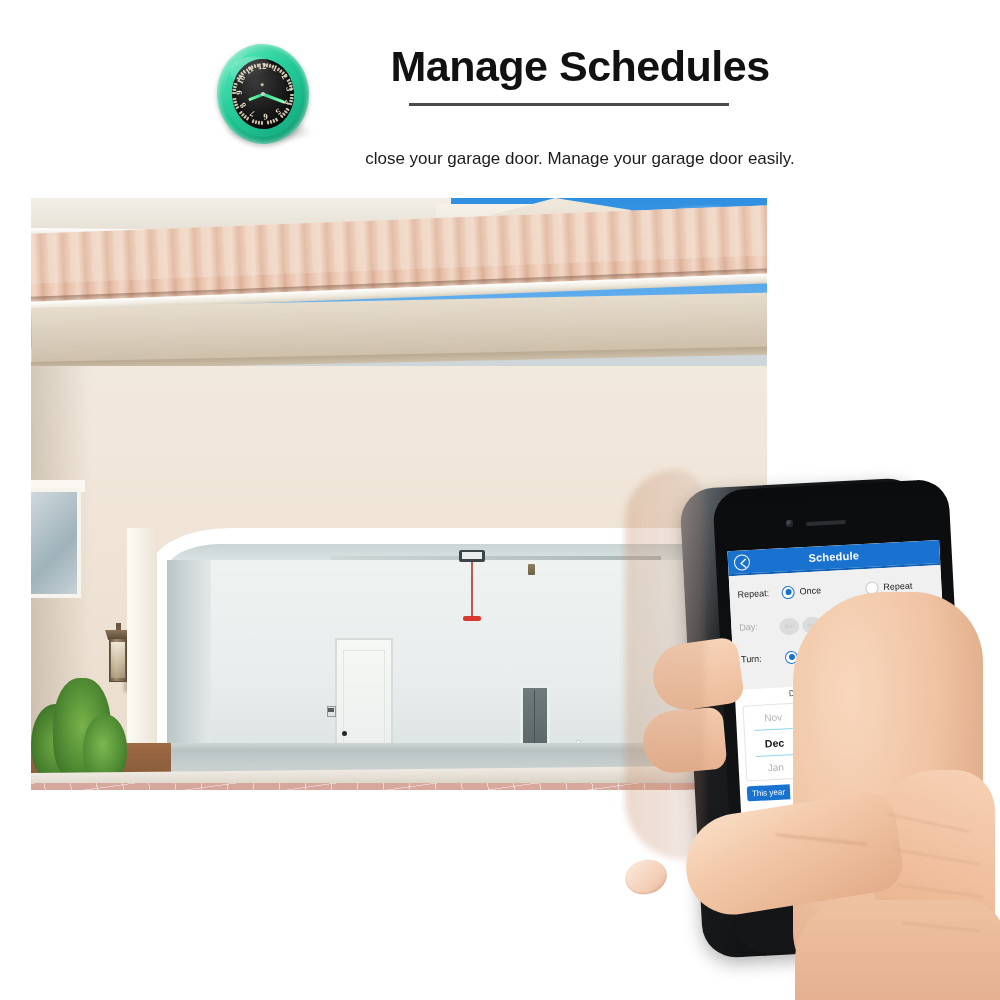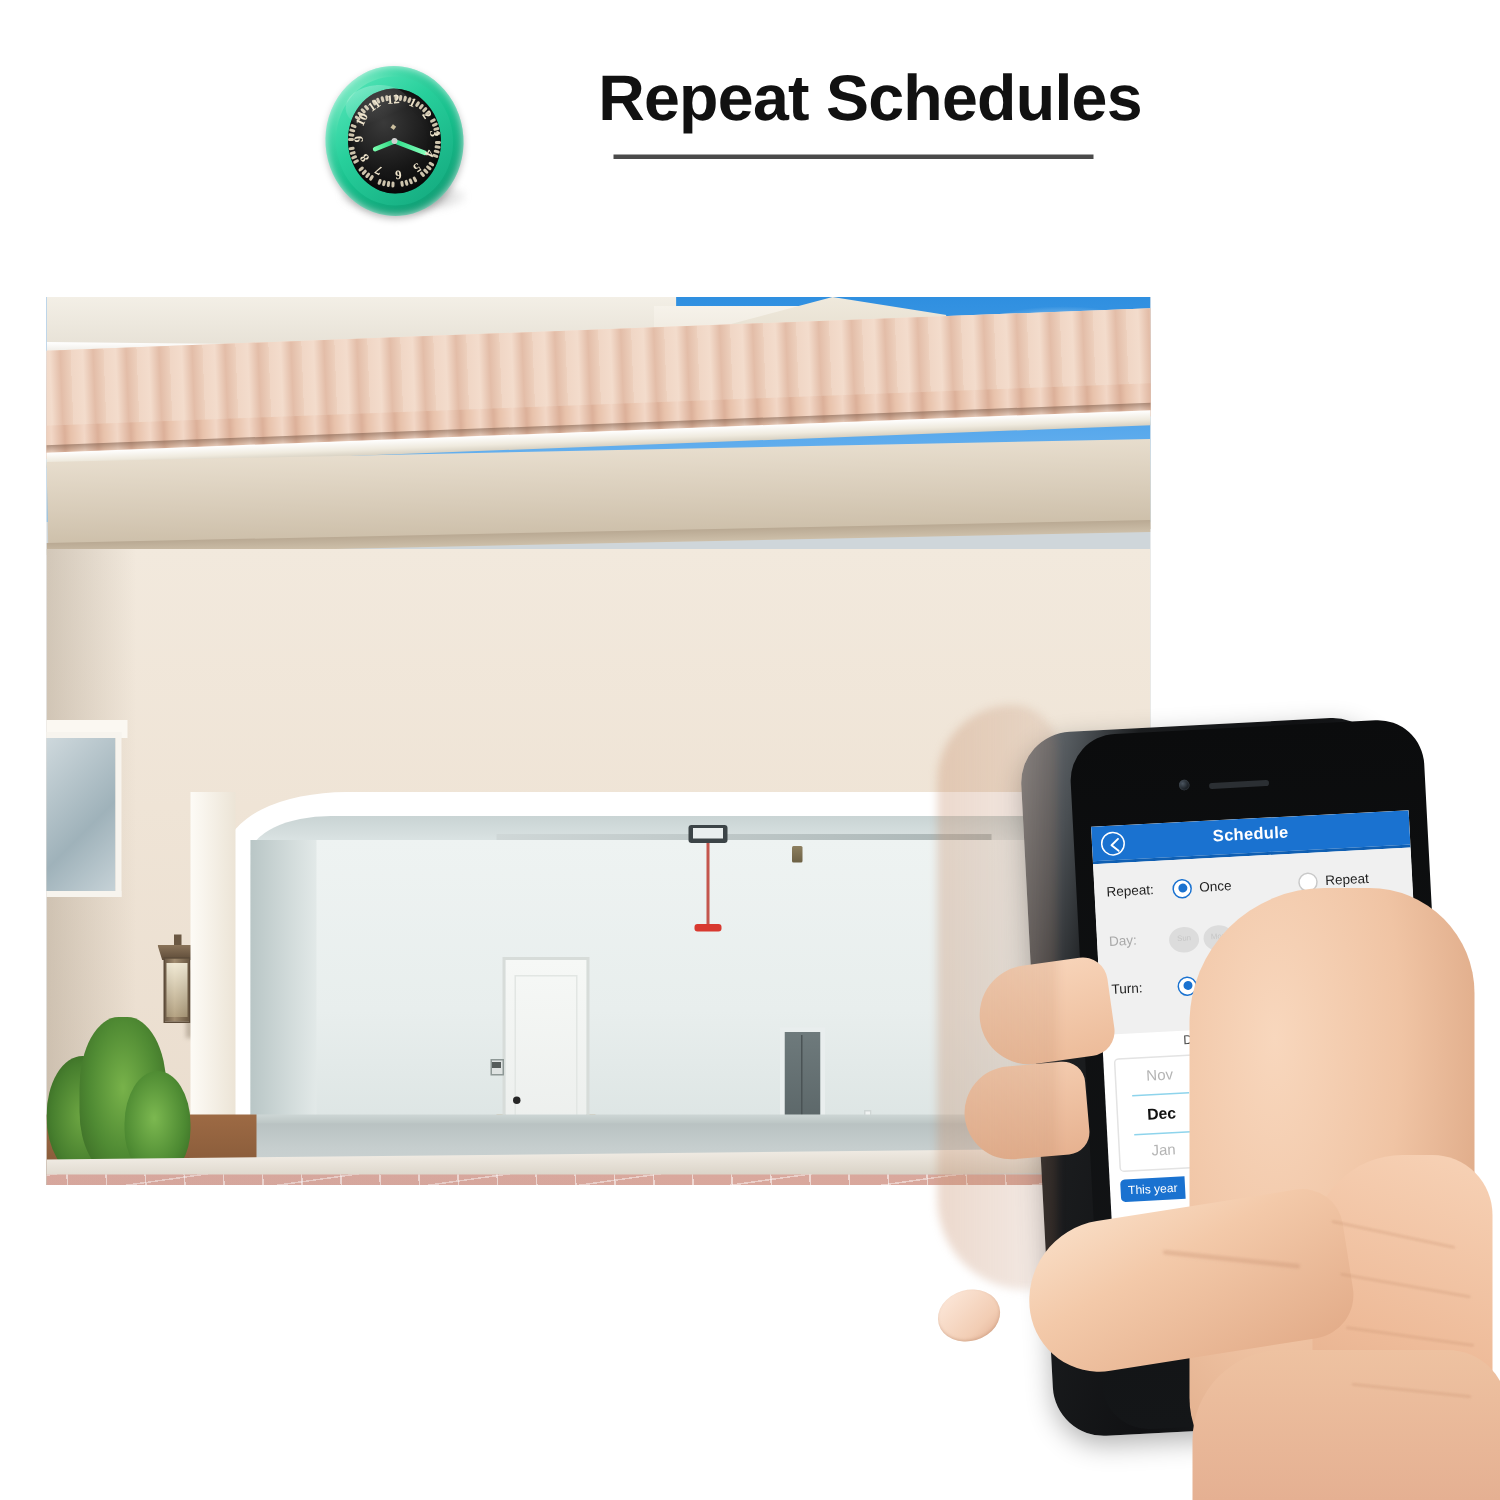--- a/index.html
+++ b/index.html
@@ -725,24 +725,25 @@
             <div class="numeral" style="transform: translate(-50%, -50%) rotate(270deg); left: 6.5px; top: 32px; transform-origin: 50% 50%;">9</div>
             <div class="numeral" style="transform: translate(-50%, -50%) rotate(300deg); left: 9.91635px; top: 19.25px; transform-origin: 50% 50%;">10</div>
             <div class="numeral" style="transform: translate(-50%, -50%) rotate(330deg); left: 19.25px; top: 9.91635px; transform-origin: 50% 50%;">11</div>
             <div class="numeral" style="transform: translate(-50%, -50%) rotate(360deg); left: 32px; top: 6.5px; transform-origin: 50% 50%;">12</div>
           </div>
         <div id="clock-gloss"></div>
       </div>
     </div>
   </div>
 
-  <div id="title">Repeat Schedules</div>
+  <div id="title">Manage Schedules</div>
   <div id="title-rule"></div>
   <div id="subtitle">
     <br>
+    <span>close your garage door. Manage your garage door easily.</span>
   </div>
 </div>
 
 <div id="photo">
   <div class="ph" id="sky"></div>
   <div class="ph" id="cloud1"></div>
   <div class="ph" id="cloud2"></div>
 
   <div class="ph" id="gable"></div>
   <div class="ph" id="upper-wall"></div>

